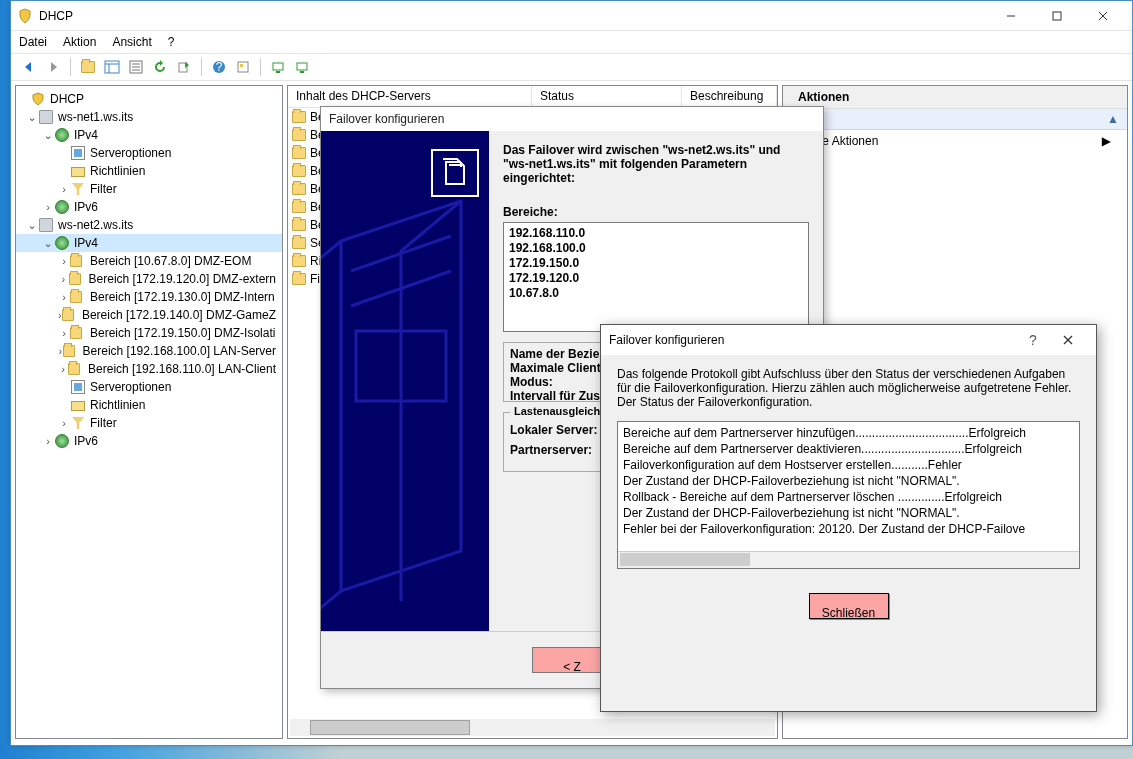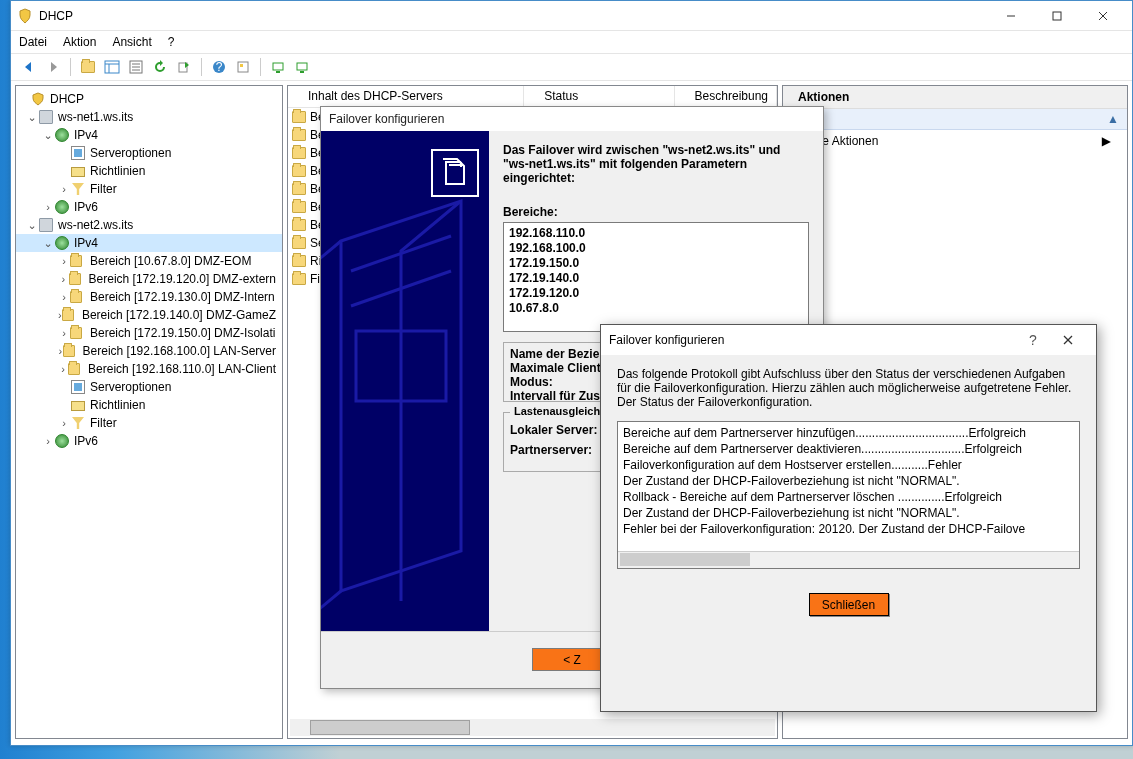--- a/index.html
+++ b/index.html
@@ -16,21 +16,21 @@
   .tb-sep { width:1px; height:18px; background:#ccc; margin:0 3px;}
   .tb-btn { width:20px; height:20px; display:flex; align-items:center; justify-content:center; }
   .content { display:flex; height:calc(100% - 82px); }
   .tree-pane { width:268px; border:1px solid #828790; margin:4px 2px 4px 4px; background:#fff; overflow:auto; padding:4px 0;}
   .tree-item { display:flex; align-items:center; height:18px; white-space:nowrap; padding-right:6px;}
   .tree-item .exp { width:12px; text-align:center; color:#555; font-size:11px; user-select:none;}
   .tree-item .ico { width:16px; height:16px; margin-right:4px; display:flex;align-items:center;justify-content:center;}
   .tree-item.selected { background:#cde8ff;}
   .main-pane { flex:1; border:1px solid #828790; margin:4px 2px; background:#fff; position:relative; overflow:hidden;}
   .list-header { display:flex; height:22px; border-bottom:1px solid #e5e5e5;}
-  .list-header div { padding:3px 8px; border-right:1px solid #e5e5e5;margin-left:12px;}
+  .list-header div { padding:3px 8px; border-right:1px solid #e5e5e5;}
   .list-row { display:flex; align-items:center; height:18px; padding-left:4px;}
   .folder-ico { width:14px;height:12px;background:#f7d77a;border:1px solid #c9a843;border-radius:1px;margin-right:4px;position:relative;}
   .folder-ico::before{content:'';position:absolute;top:-3px;left:0;width:6px;height:3px;background:#f7d77a;border:1px solid #c9a843;border-bottom:none;border-radius:1px 1px 0 0;}
   .actions-pane { width:346px; border:1px solid #828790; margin:4px 4px 4px 2px; background:#fff; display:flex; flex-direction:column;}
   .actions-header { background:#f0f0f0; padding:4px 15px; font-weight:bold; border-bottom:1px solid #ddd;}
   .actions-sub { background:#e8f0fb; padding:3px 8px; display:flex; justify-content:space-between; align-items:center; border-bottom:1px solid #c9d8ee;}
   .actions-item { padding:4px 16px; display:flex; justify-content:space-between; align-items:center;}
   .scrollbar-bottom { position:absolute; bottom:2px; left:2px; right:2px; height:17px; background:#f0f0f0; display:flex; align-items:center;}
   .scrollbar-bottom .thumb { height:15px; background:#cdcdcd; border:1px solid #a0a0a0;}
 
@@ -40,21 +40,21 @@
   .wizard-body { display:flex; height:500px; }
   .wizard-left { width:168px; background:#000066; position:relative; overflow:hidden;}
   .wizard-left .doc-icon { position:absolute; top:18px; left:110px; width:48px; height:48px; border:2px solid #fff; background:#000066; display:flex; align-items:center; justify-content:center;}
   .wizard-left svg { display:block; }
   .wizard-right { flex:1; padding:12px 14px; background:#f0f0f0; font-size:12px;font-weight:bold;}
   .wizard-right .scopes-box { border:1px solid #7a7a7a; background:#fff; height:110px; padding:3px 5px; margin-top:3px; margin-bottom:10px; line-height:15px; font-size:12px;}
   .wizard-right .summary-box { border:1px solid #aaa; margin-top:4px; padding:4px 6px; height:60px; position:relative;}
   .wizard-right .lb-group { border:1px solid #aaa; margin-top:10px; padding:10px 6px 6px; position:relative; height:60px;}
   .wizard-right .lb-group .legend, .wizard-right .summary-box .legend { position:absolute; top:-8px; left:6px; background:#f0f0f0; padding:0 4px; font-size:11px;}
   .wizard-footer { height:56px; border-top:1px solid #ccc; display:flex; justify-content:center; align-items:center; gap:8px; background:#f0f0f0;}
-  .btn { min-width:80px; height:23px; border:1px solid #7a7a7a; background:#f97316; padding:3px 12px; }
+  .btn { min-width:80px; height:23px; border:1px solid #7a7a7a; background:#fca5a5; padding:12px 12px; }
 
   
   .status-dlg { position:absolute; left:600px; top:324px; width:497px; height:388px; background:#f0f0f0; border:1px solid #555; box-shadow:3px 3px 12px rgba(0,0,0,0.35);}
   .status-title { height:30px; display:flex; align-items:center; padding:0 8px; background:#fff;}
   .status-title .sp { flex:1; }
   .status-title .x { width:40px; text-align:center; font-size:14px;}
   .status-body { padding:12px 16px; }
   .status-log { border:1px solid #7a7a7a; background:#fff; height:148px; padding:3px 5px; line-height:16px; margin-top:10px; overflow:hidden; white-space:nowrap; position:relative; font-size:12px;}
   .status-log .hscroll { position:absolute; bottom:0; left:0; right:0; height:17px; background:#f0f0f0; border-top:1px solid #ccc;}
   .status-log .hscroll .thumb { position:absolute; left:2px; top:1px; height:13px; width:130px; background:#cdcdcd;}
@@ -411,21 +411,20 @@
           </svg>
       </div>
     </div>
     <div class="wizard-right">
       <div style="margin-bottom:20px;">Das Failover wird zwischen "ws-net2.ws.its" und "ws-net1.ws.its" mit folgenden Parametern eingerichtet:</div>
       <div>Bereiche:</div>
       <div class="scopes-box" id="scopes-box">
           <div>192.168.110.0</div>
           <div>192.168.100.0</div>
           <div>172.19.150.0</div>
-          <div>172.19.140.0</div>
           <div>172.19.120.0</div>
           <div>10.67.8.0</div>
         </div>
       <div class="summary-box">
         <div>Name der Beziehung:</div>
         <div>Maximale Clientvorlau</div>
         <div>Modus:</div>
         <div>Intervall für Zustands-</div>
       </div>
       <div class="lb-group">

